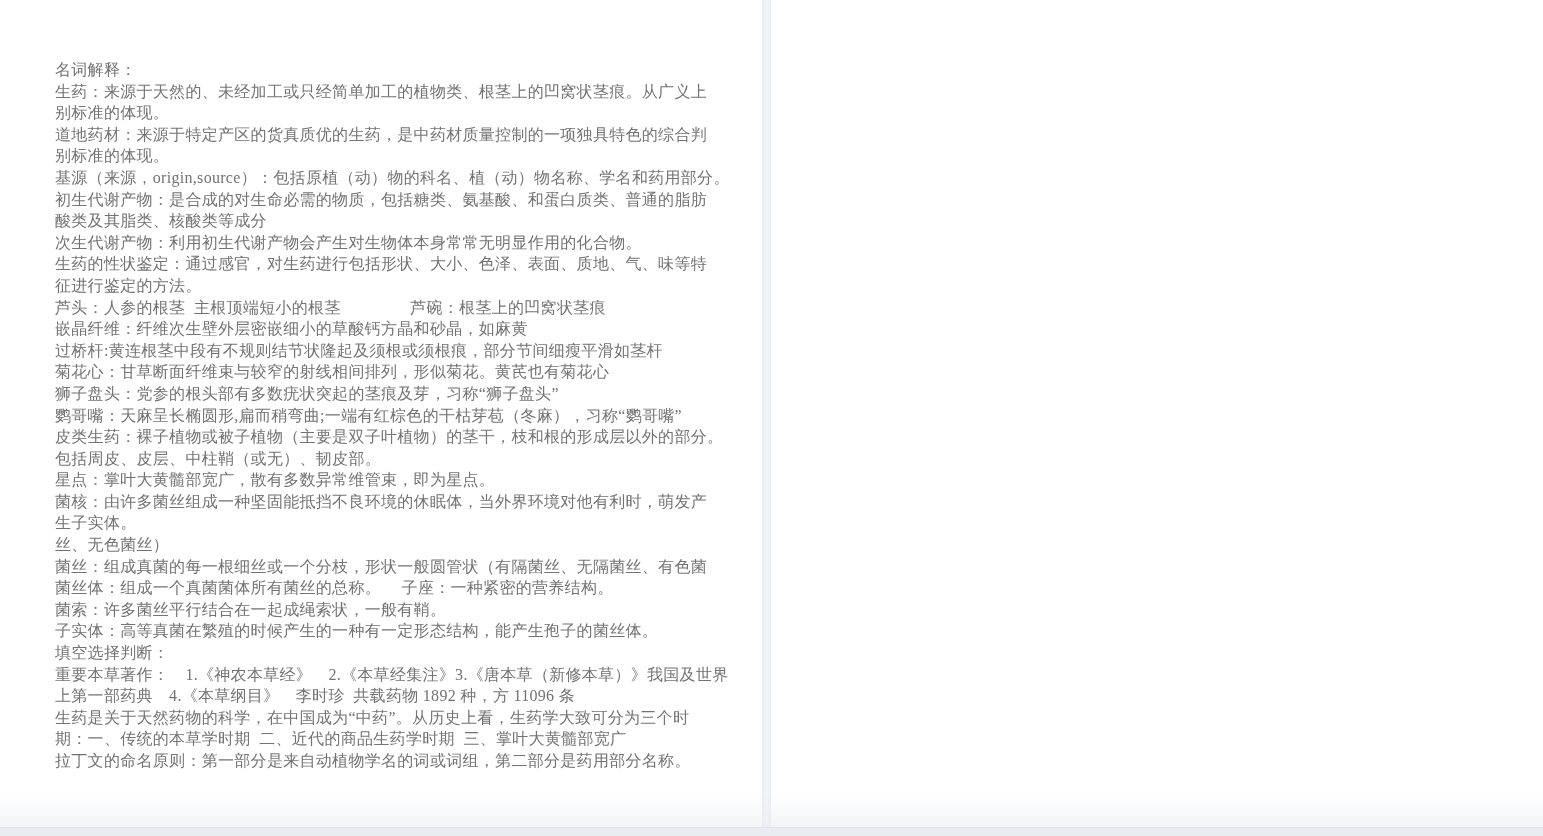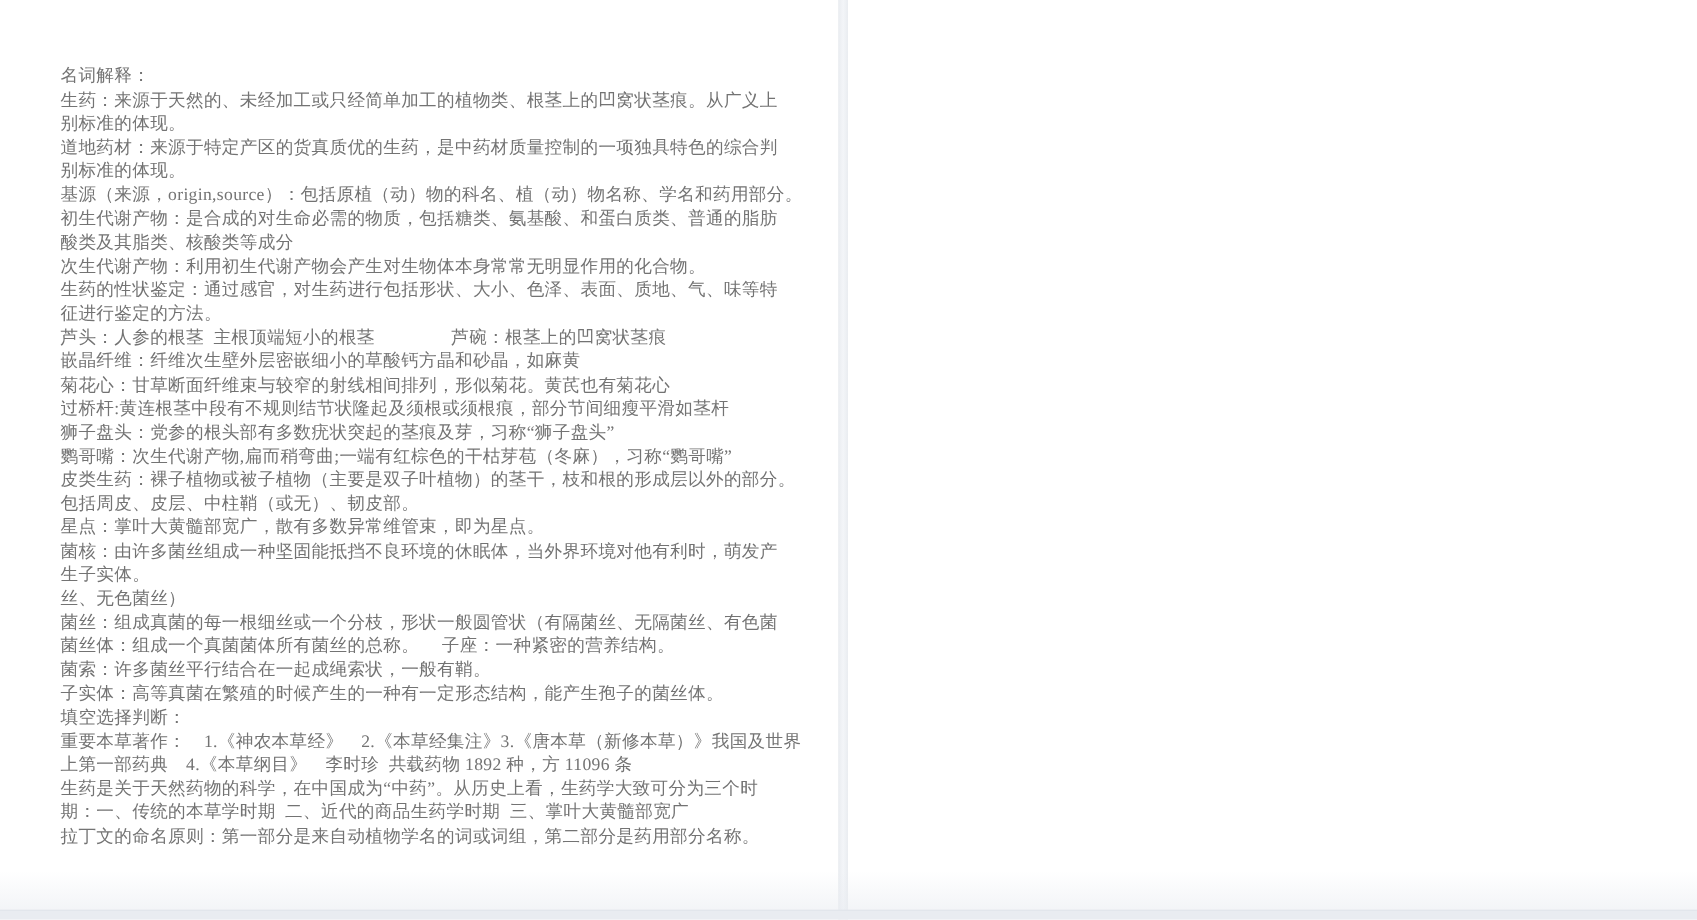--- a/index.html
+++ b/index.html
@@ -78,24 +78,24 @@
         <div class="line">道地药材：来源于特定产区的货真质优的生药，是中药材质量控制的一项独具特色的综合判</div>
         <div class="line">别标准的体现。</div>
         <div class="line">基源（来源，origin,source）：包括原植（动）物的科名、植（动）物名称、学名和药用部分。</div>
         <div class="line">初生代谢产物：是合成的对生命必需的物质，包括糖类、氨基酸、和蛋白质类、普通的脂肪</div>
         <div class="line">酸类及其脂类、核酸类等成分</div>
         <div class="line">次生代谢产物：利用初生代谢产物会产生对生物体本身常常无明显作用的化合物。</div>
         <div class="line">生药的性状鉴定：通过感官，对生药进行包括形状、大小、色泽、表面、质地、气、味等特</div>
         <div class="line">征进行鉴定的方法。</div>
         <div class="line">芦头：人参的根茎  主根顶端短小的根茎　　　　 芦碗：根茎上的凹窝状茎痕</div>
         <div class="line">嵌晶纤维：纤维次生壁外层密嵌细小的草酸钙方晶和砂晶，如麻黄</div>
+        <div class="line">过桥杆:黄连根茎中段有不规则结节状隆起及须根或须根痕，部分节间细瘦平滑如茎杆</div>
         <div class="line">菊花心：甘草断面纤维束与较窄的射线相间排列，形似菊花。黄芪也有菊花心</div>
-        <div class="line">过桥杆:黄连根茎中段有不规则结节状隆起及须根或须根痕，部分节间细瘦平滑如茎杆</div>
         <div class="line">狮子盘头：党参的根头部有多数疣状突起的茎痕及芽，习称“狮子盘头”</div>
-        <div class="line">鹦哥嘴：次生代谢产物,扁而稍弯曲;一端有红棕色的干枯芽苞（冬麻），习称“鹦哥嘴”</div>
+        <div class="line">鹦哥嘴：天麻呈长椭圆形,扁而稍弯曲;一端有红棕色的干枯芽苞（冬麻），习称“鹦哥嘴”</div>
         <div class="line">皮类生药：裸子植物或被子植物（主要是双子叶植物）的茎干，枝和根的形成层以外的部分。</div>
         <div class="line">包括周皮、皮层、中柱鞘（或无）、韧皮部。</div>
         <div class="line">星点：掌叶大黄髓部宽广，散有多数异常维管束，即为星点。</div>
         <div class="line">菌核：由许多菌丝组成一种坚固能抵挡不良环境的休眠体，当外界环境对他有利时，萌发产</div>
         <div class="line">生子实体。</div>
         <div class="line">丝、无色菌丝）</div>
         <div class="line">菌丝：组成真菌的每一根细丝或一个分枝，形状一般圆管状（有隔菌丝、无隔菌丝、有色菌</div>
         <div class="line">菌丝体：组成一个真菌菌体所有菌丝的总称。　 子座：一种紧密的营养结构。</div>
         <div class="line">菌索：许多菌丝平行结合在一起成绳索状，一般有鞘。</div>
         <div class="line">子实体：高等真菌在繁殖的时候产生的一种有一定形态结构，能产生孢子的菌丝体。</div>

